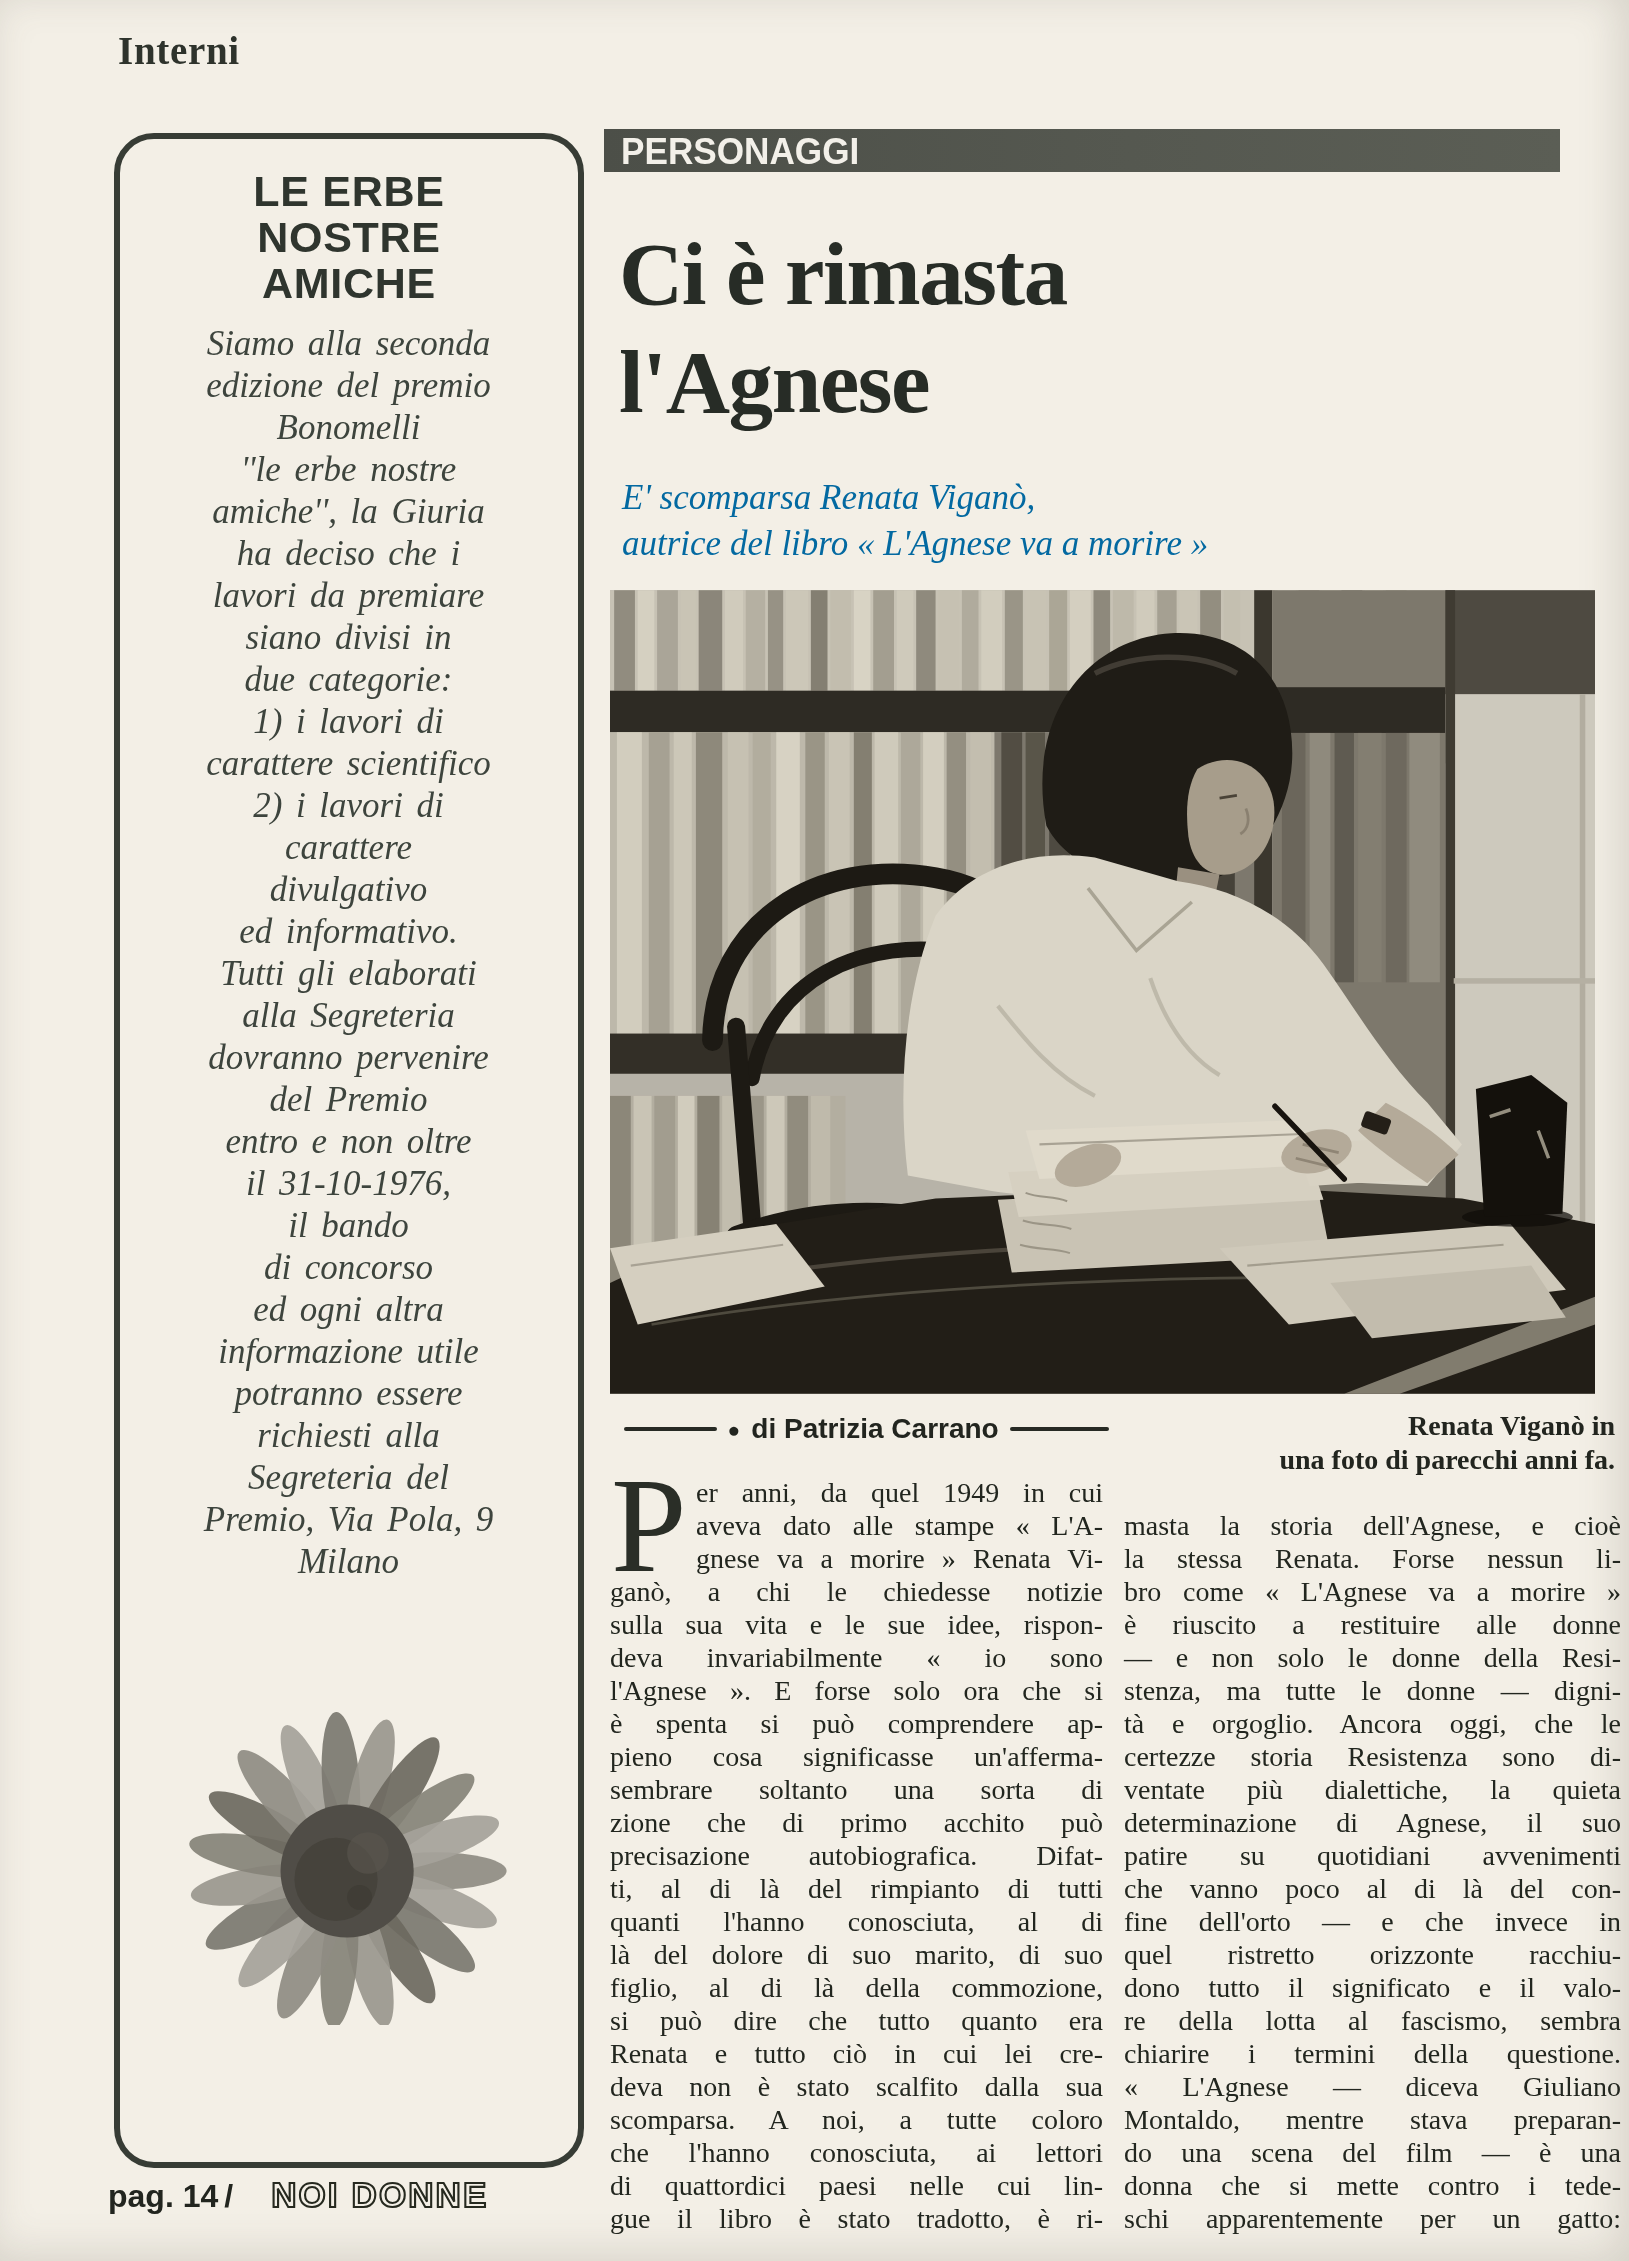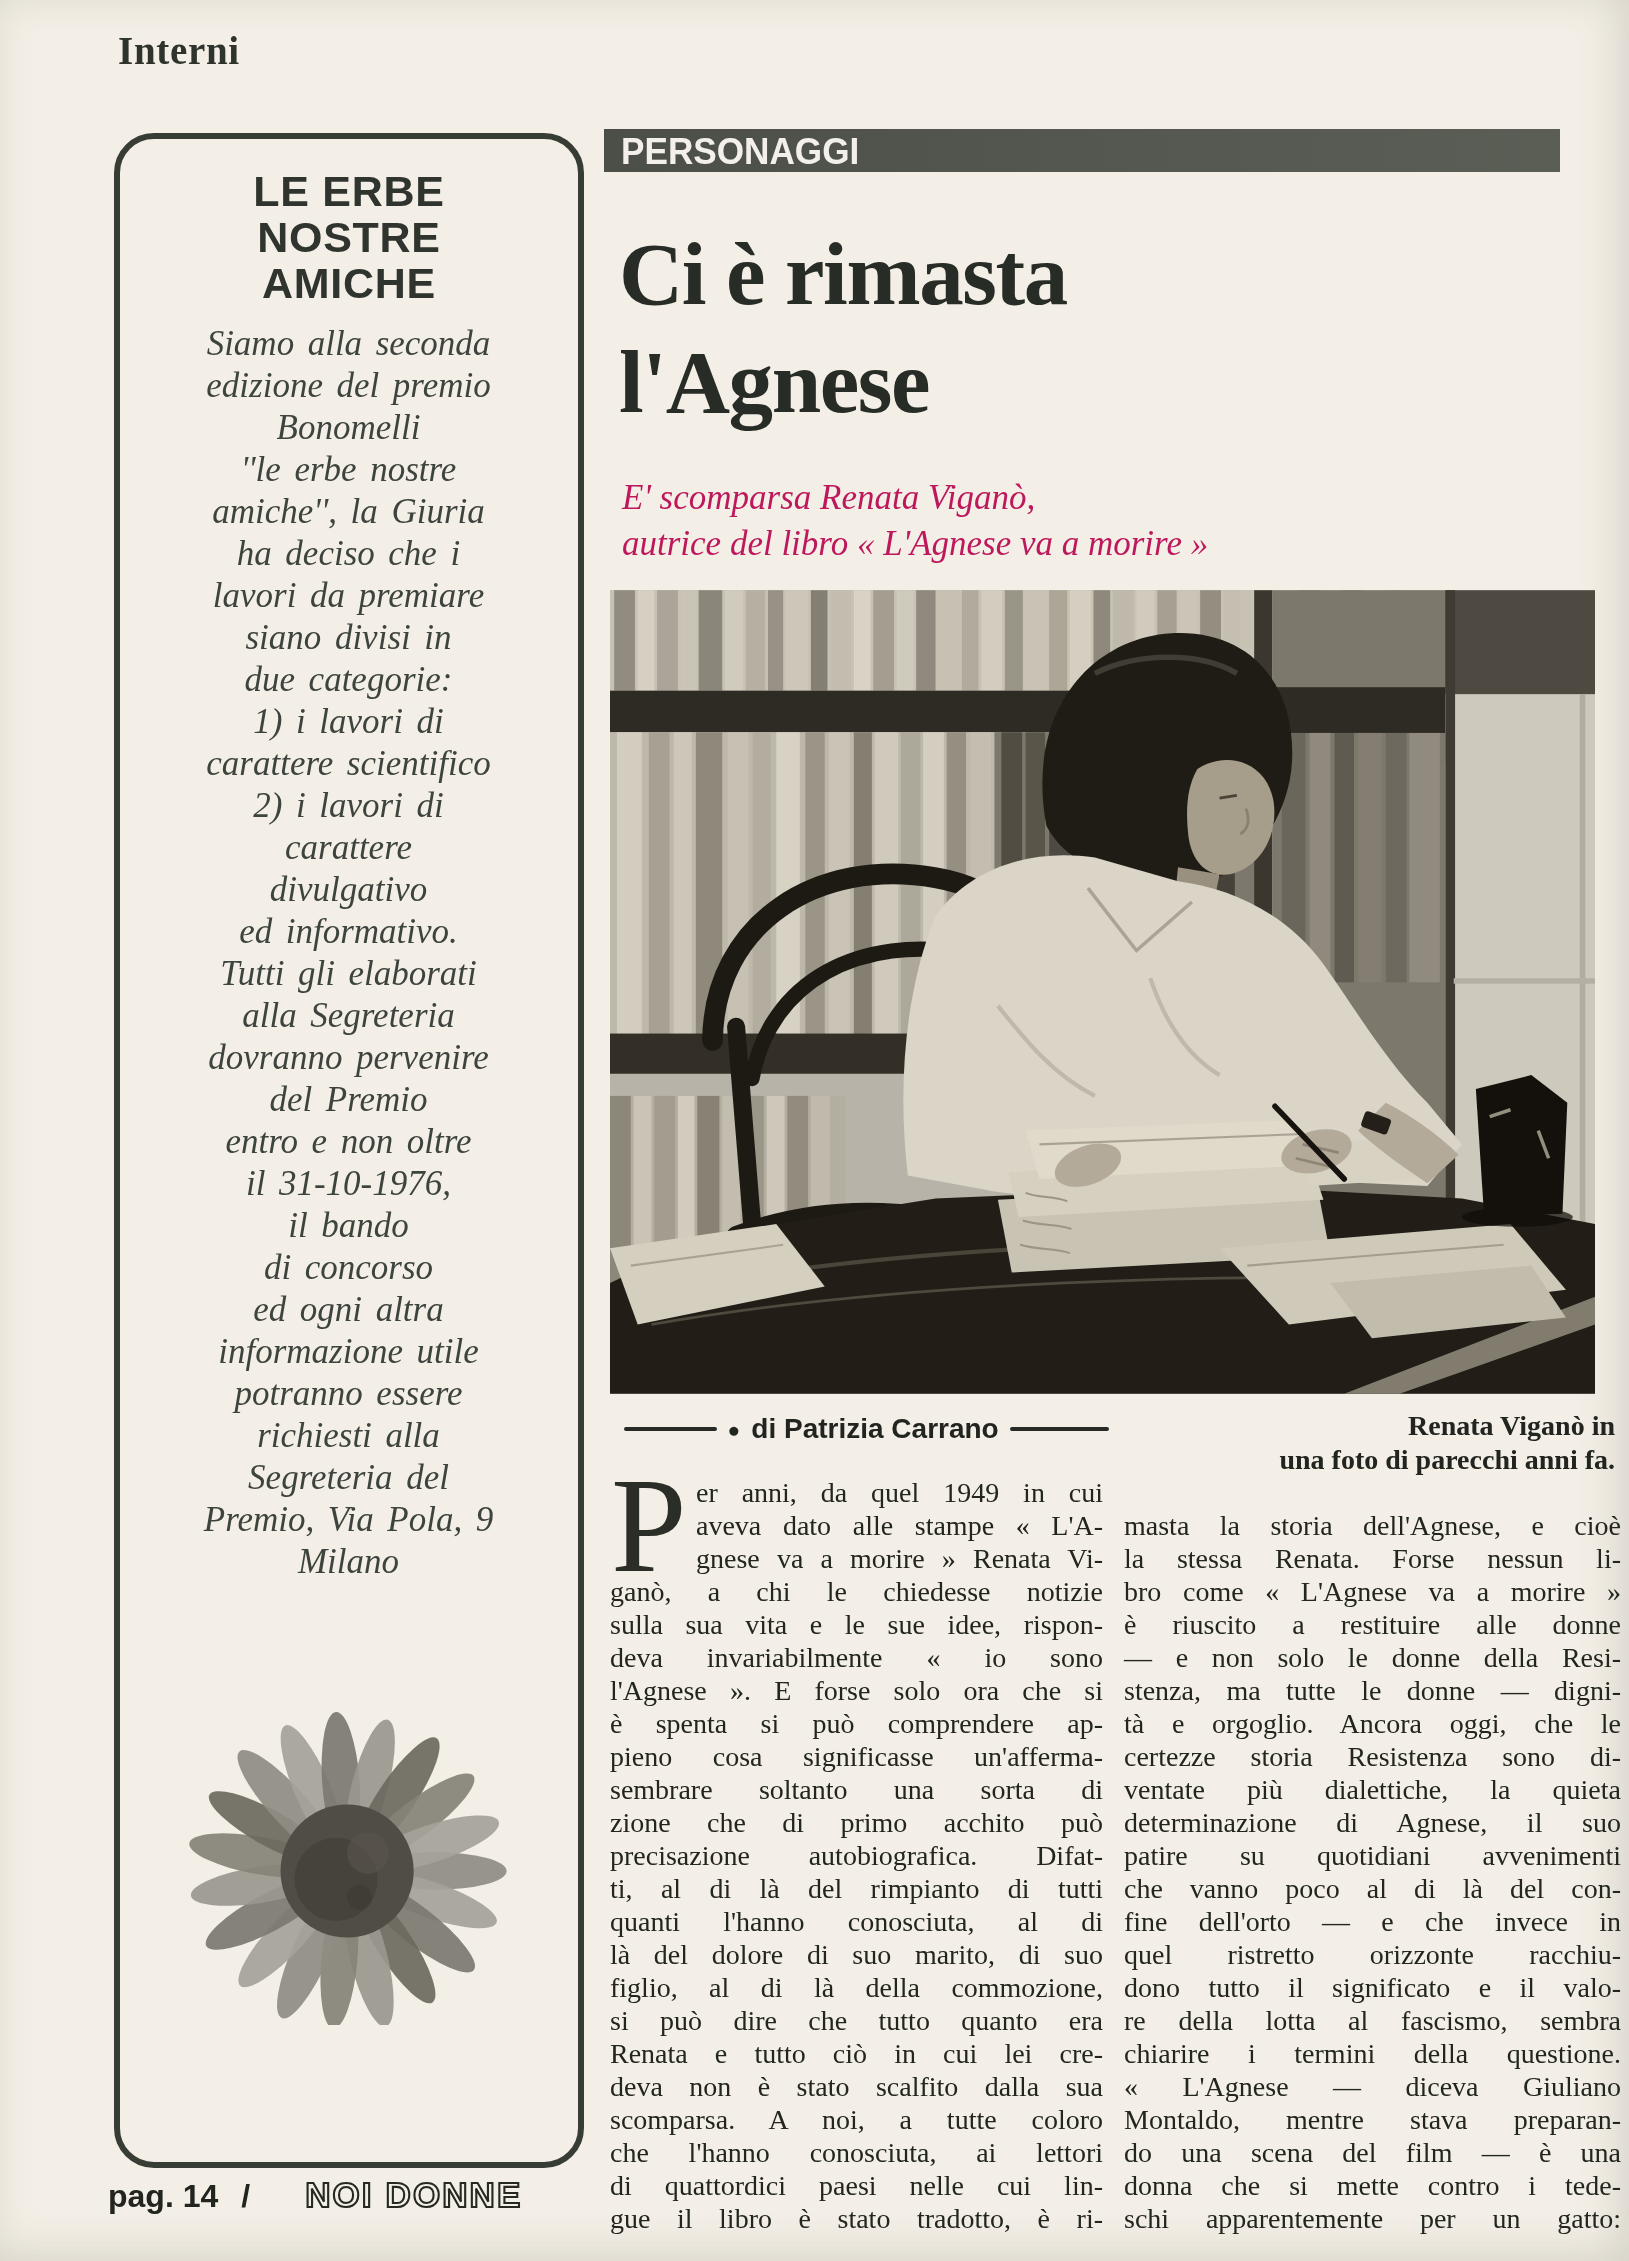--- a/index.html
+++ b/index.html
@@ -42,21 +42,21 @@
     transform:scaleX(.95); transform-origin:left center;
   }
   
   .headline {
     position:absolute; left:619px; top:220px; width:991px;
     font-weight:bold; font-size:89px; letter-spacing:-1.4px; color:#272c26;
   }
   .headline-line { line-height:108px; }
   .subtitle {
     position:absolute; left:622px; top:475px; width:991px;
-    font-style:italic; font-size:35px; color:#be185d;
+    font-style:italic; font-size:35px; color:#0369a1;
   }
   .subtitle-line { line-height:46px; }
   
   .photo { position:absolute; left:610px; top:590px; }
   
   .byline-row {
     position:absolute; left:624px; top:1411px; width:485px; height:36px;
     display:flex; align-items:center; gap:11px;
     font-family:"Liberation Sans", sans-serif; font-weight:bold;
     font-size:28px; color:#22251f; white-space:nowrap;
@@ -81,21 +81,21 @@
     overflow:visible;
   }
   .column-1 .body-line:nth-child(-n+3) { margin-left:86px; }
   .dropcap {
     position:absolute; left:611px; top:1473px;
     font-size:136px; line-height:104px; font-weight:normal; color:#2a2e27;
   }
   
   .page-footer {
     position:absolute; left:108px; top:2175px;
-    display:flex; align-items:baseline; gap:23px;
+    display:flex; align-items:baseline; gap:6px;
     font-family:"Liberation Sans", sans-serif; font-weight:bold;
     font-size:32px; color:#22251f;
   }
   .magazine-logo {
     font-size:35px; letter-spacing:2.1px; color:#f3efe6;
     -webkit-text-stroke:2.1px #26291f;
     text-shadow:0 0 0.7px #26291f;
     margin-left:32px;
   }
 </style>

